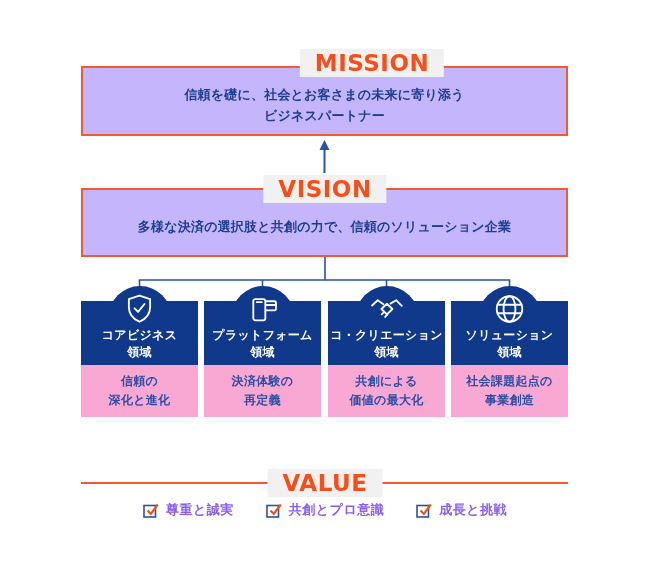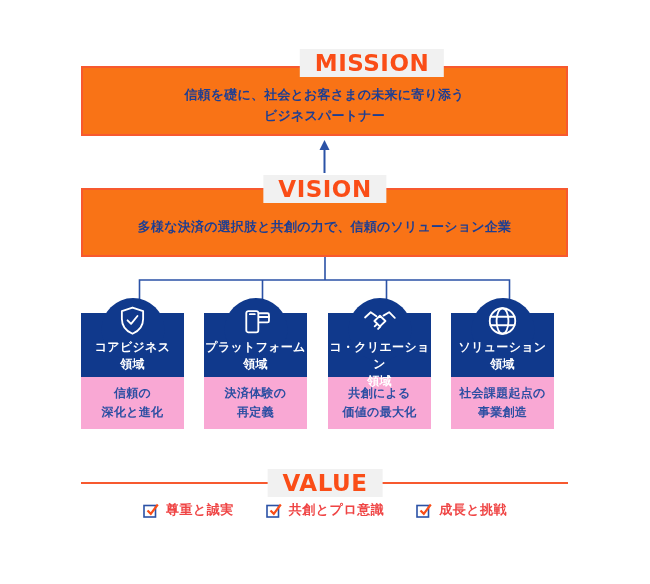--- a/index.html
+++ b/index.html
@@ -3,21 +3,21 @@
 <meta charset="utf-8">
 <style>
   html,body{margin:0;padding:0;background:#ffffff;}
   .stage{
     position:relative;width:650px;height:584px;background:#ffffff;
     font-family:"DejaVu Sans","Liberation Sans",sans-serif;overflow:hidden;
   }
   
   .frame{
     position:absolute;left:81px;width:487px;box-sizing:border-box;
-    border:2px solid #F7592F;background:#f97316;
+    border:2px solid #F7592F;background:#c4b5fd;
     display:flex;flex-direction:column;align-items:center;justify-content:center;
   }
   #mission-box{top:66px;height:70px;padding-top:8px;}
   #vision-box{top:188px;height:69px;padding-top:7px;}
   .stmt{
     color:#1E3E92;font-weight:bold;font-size:13px;line-height:21px;
     text-align:center;letter-spacing:.2px;white-space:nowrap;
   }
   
   .sec-label{
@@ -25,21 +25,21 @@
     background:#F1F1F1;color:#FA4D17;font-weight:bold;font-size:23px;
     line-height:28px;padding:0 15px;letter-spacing:.5px;z-index:3;white-space:nowrap;
   }
   #mission-label{top:49px;margin-left:47px;}
   #vision-label{top:175px;}
   #value-label{top:469px;}
   
   #up-arrow{position:absolute;left:317px;top:140px;z-index:1;}
   #connectors{position:absolute;left:0;top:255px;z-index:0;}
   
-  .card{position:absolute;top:298px;width:103px;height:131px;text-decoration:underline;}
+  .card{position:absolute;top:286px;width:117px;height:131px;text-decoration:underline;}
   #card-1{left:81px;}#card-2{left:204px;}#card-3{left:328px;}#card-4{left:451px;}
   .bump{
     position:absolute;top:0;left:50%;transform:translateX(-50%);
     width:63px;height:63px;border-radius:50%;background:#10398C;z-index:1;
     display:flex;justify-content:center;
   }
   .bump svg{margin-top:6px;}
   .head{position:absolute;top:15px;left:0;right:0;height:64px;background:#10398C;z-index:0;}
   .card-title{
     position:absolute;top:41px;left:0;right:0;z-index:2;text-align:center;
@@ -49,21 +49,21 @@
     position:absolute;top:79px;left:0;right:0;height:52px;background:#f9a8d4;
     display:flex;flex-direction:column;align-items:center;justify-content:center;
     color:#2B4EA2;font-weight:bold;font-size:12px;line-height:19px;letter-spacing:.3px;
   }
   
   #value-line{position:absolute;left:81px;top:482px;width:487px;height:2px;background:#F7592F;z-index:1;}
   #value-row{
     position:absolute;left:0;right:0;top:501px;display:flex;justify-content:center;
     align-items:center;gap:32px;z-index:2;
   }
-  .value-item{display:flex;align-items:center;gap:7px;color:#ef4444;font-weight:bold;font-size:13px;letter-spacing:.5px;}
+  .value-item{display:flex;align-items:center;gap:7px;color:#8b5cf6;font-weight:bold;font-size:13px;letter-spacing:.5px;}
   .icon-stroke{stroke:#ffffff;stroke-width:1.3;fill:none;stroke-linecap:round;stroke-linejoin:round;}
 </style>
 </head>
 <body>
 
 <div class="stage">
 
   <div class="sec-label" id="mission-label">MISSION</div>
   <div class="frame" id="mission-box">
     <div class="stmt">信頼を礎に、社会とお客さまの未来に寄り添う</div>

